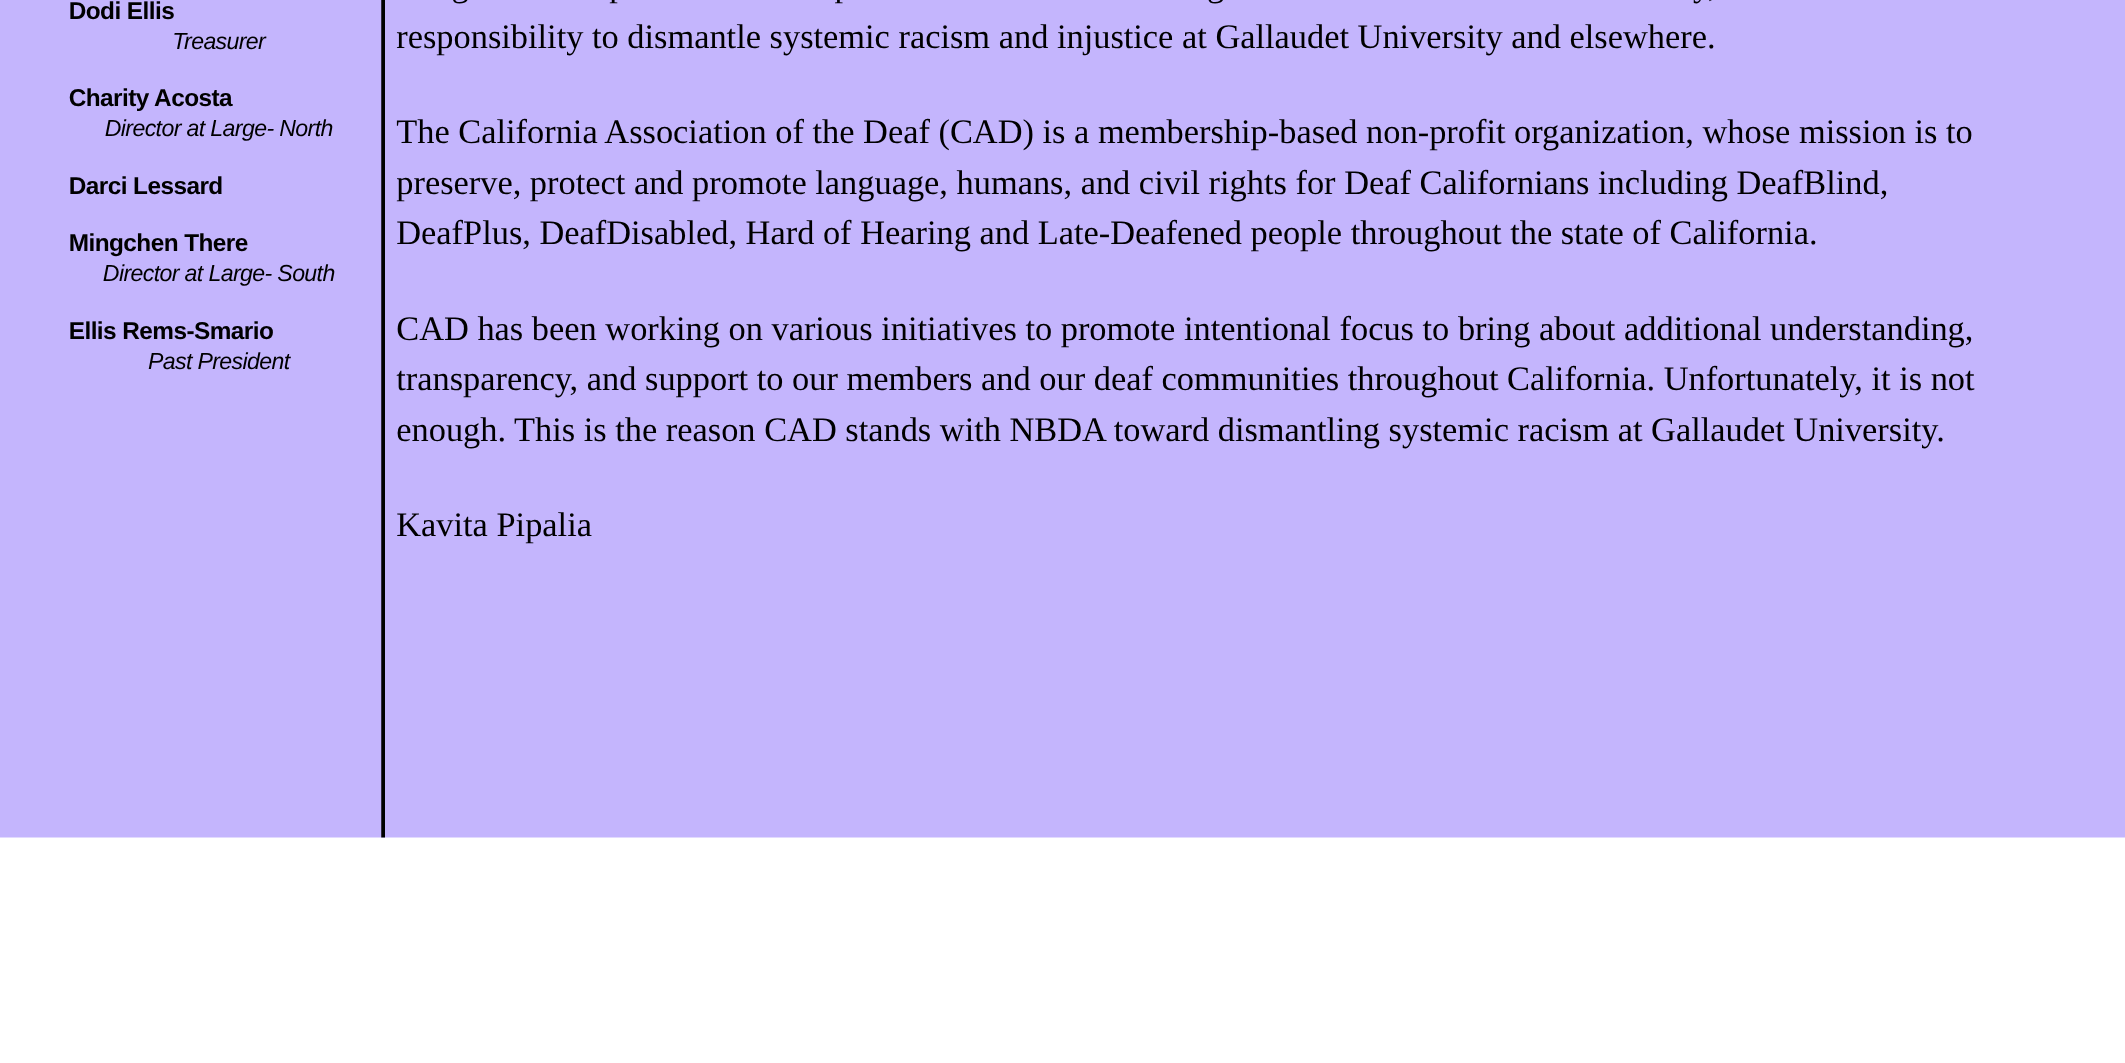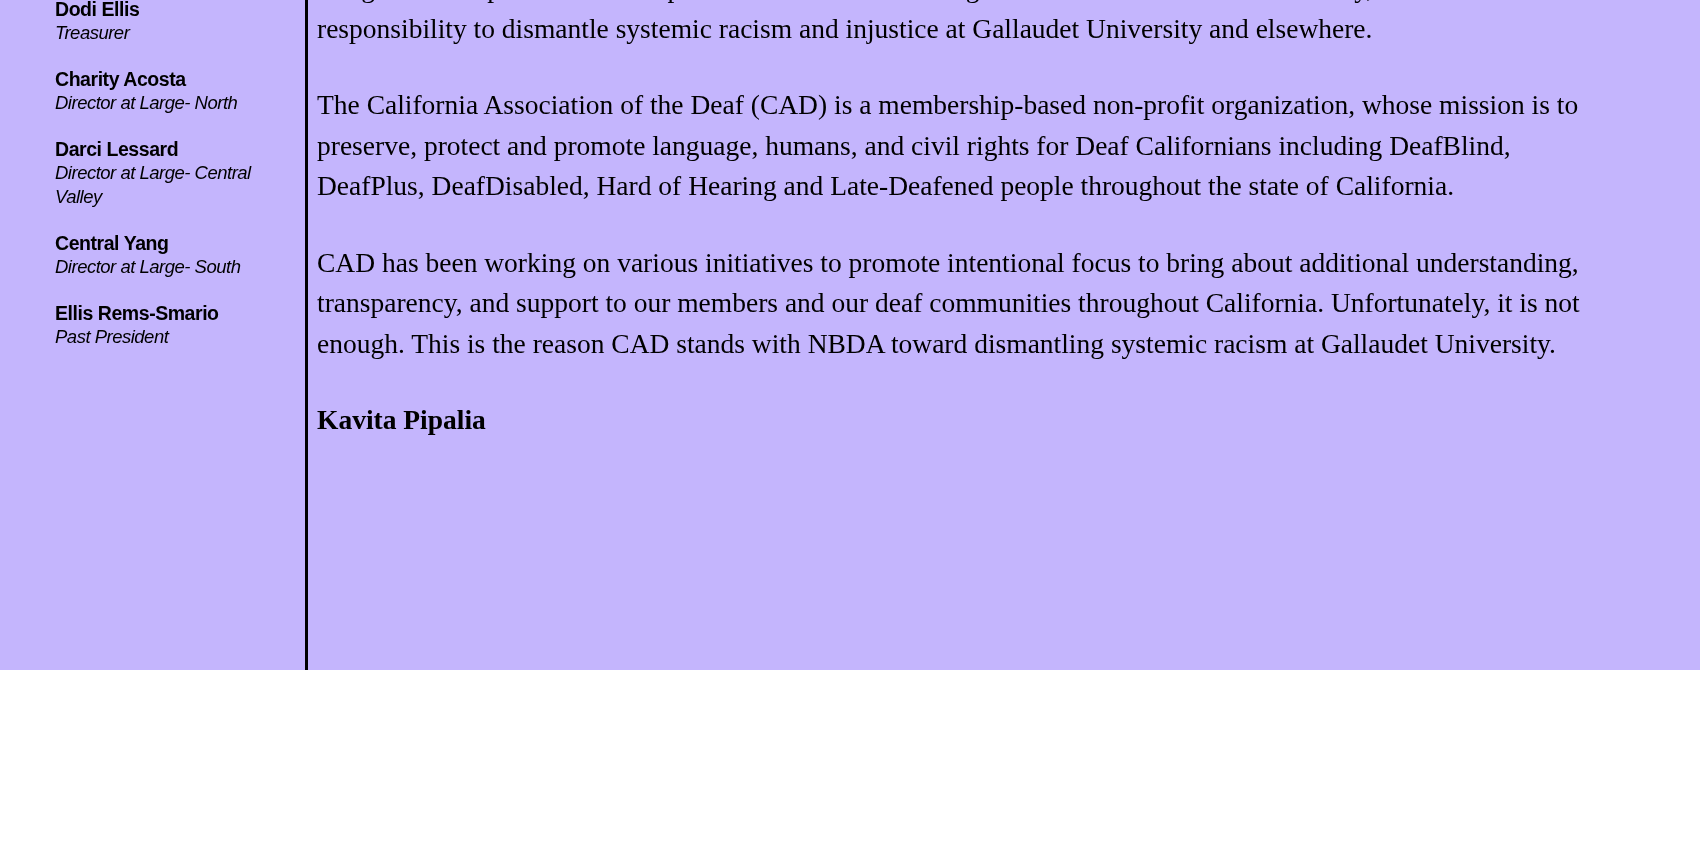--- a/index.html
+++ b/index.html
@@ -55,20 +55,21 @@
     white-space: nowrap;
   }
 
   .roster-title {
     font-family: "Liberation Sans Narrow", "Liberation Sans", "DejaVu Sans", sans-serif;
     font-style: italic;
     font-size: 18.5px;
     line-height: 24px;
     letter-spacing: -0.5px;
     color: #000000;
+    text-align: center;
   }
 
   
   #website-link-wrap {
     position: absolute;
     left: 52px;
     top: 703px;
     width: 250px;
   }
 
@@ -115,21 +116,20 @@
   #para-opening {
     margin-top: -32px;
   }
 
   
   #signature-name {
     font-family: "Liberation Serif", "DejaVu Serif", serif;
     font-size: 27.5px;
     line-height: 40.5px;
     margin: 0;
-    font-weight: bold;
   }
 </style>
 </head>
 <body>
 
 <div id="page">
 
   <div id="sidebar">
 
     <div class="roster">
@@ -140,25 +140,24 @@
       </div>
 
 
       <div class="roster-entry">
         <div class="roster-name">Charity Acosta</div>
         <div class="roster-title">Director at Large- North</div>
       </div>
 
       <div class="roster-entry">
         <div class="roster-name">Darci Lessard</div>
-        <div class="roster-title">Director at Large- Central Valley</div>
       </div>
 
       <div class="roster-entry">
-        <div class="roster-name">Central Yang</div>
+        <div class="roster-name">Mingchen There</div>
         <div class="roster-title">Director at Large- South</div>
       </div>
 
       <div class="roster-entry">
         <div class="roster-name">Ellis Rems-Smario</div>
         <div class="roster-title">Past President</div>
       </div>
 
     </div>
 

